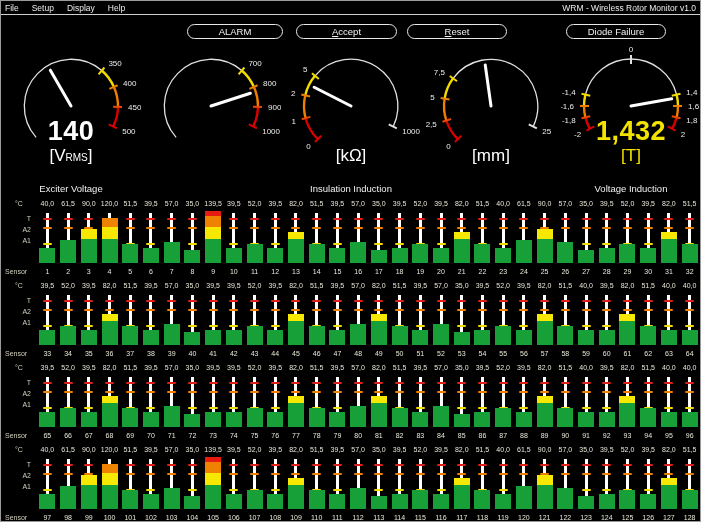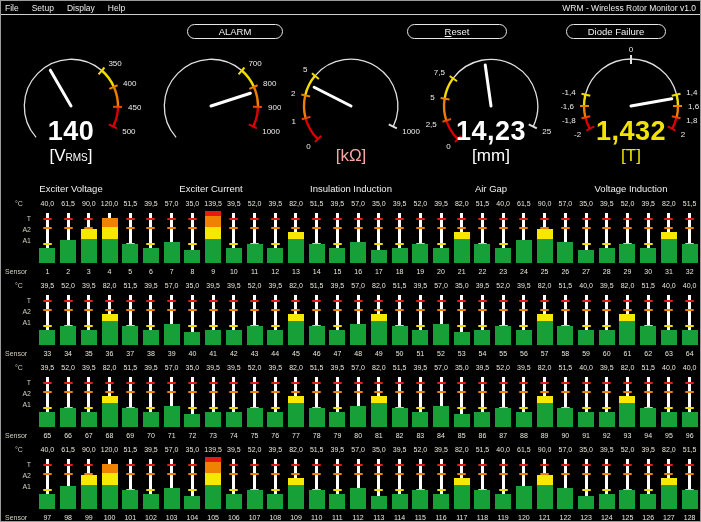--- a/index.html
+++ b/index.html
@@ -59,20 +59,23 @@
     <span class="mi">Setup</span>
     <span class="mi">Display</span>
     <span class="mi">Help</span>
     <span class="title">WRM - Wireless Rotor Monitor v1.0</span>
   </div>
 
   <div class="toolbar">
     <button class="tbtn" style="left:186px;width:96px;">
         <span>ALARM</span>
       </button>
+    <button class="tbtn" style="left:295px;width:101px;">
+        <span><u>A</u>ccept</span>
+      </button>
     <button class="tbtn" style="left:565px;width:100px;">
         <span>Diode Failure</span>
       </button>
     <button class="tbtn" style="left:406px;width:100px;">
         <span><u>R</u>eset</span>
       </button>
   </div>
 
   <div class="gauges" id="gauges">
       <div class="gauge">
@@ -104,64 +107,61 @@
           <line x1="97.5544792176013" y1="28.30219763064357" x2="103.45901047851586" y2="21.50981140863862" stroke="#f2dc00" stroke-width="2"></line>
           <text x="107.39536465245891" y="19.981553927301988" text-anchor="start" fill="#ebebeb" font-size="8" font-family="&quot;Liberation Sans&quot;, sans-serif">700</text>
           <line x1="108.36890922098924" y1="42.917060990816395" x2="116.59081833977265" y2="39.256431203134184" stroke="#ee7f00" stroke-width="2"></line>
           <text x="122.07209108562824" y="39.81601134467939" text-anchor="start" fill="#ebebeb" font-size="8" font-family="&quot;Liberation Sans&quot;, sans-serif">800</text>
           <line x1="111.99360319656844" y1="60.73300107036591" x2="120.99223245297595" y2="60.890072728301455" stroke="#e84800" stroke-width="2"></line>
           <text x="126.99131862391431" y="63.99478716692516" text-anchor="start" fill="#ebebeb" font-size="8" font-family="&quot;Liberation Sans&quot;, sans-serif">900</text>
           <line x1="107.74934994456501" y1="78.41158816514125" x2="115.83849636125751" y2="82.35692848624295" stroke="#d80000" stroke-width="2"></line>
           <text x="121.23126063905252" y="87.98715536697742" text-anchor="start" fill="#ebebeb" font-size="8" font-family="&quot;Liberation Sans&quot;, sans-serif">1000</text>
           <line x1="70" y1="60" x2="109.33569751396755" y2="47.21905711265217" stroke="#ffffff" stroke-width="3" stroke-linecap="round"></line>
         </svg>
-        <div class="gname">Exciter Current</div>
       </div>
       <div class="gauge">
         <svg width="140" height="150">
           <path d="M 36.8 93.2 A 47 47 0 0 1 24.6 72.2" stroke="#d80000" stroke-width="2.4" fill="none"></path>
           <path d="M 24.6 72.2 A 47 47 0 0 1 24.2 49.4" stroke="#ee7f00" stroke-width="2.4" fill="none"></path>
           <path d="M 24.2 49.4 A 47 47 0 0 1 34.0 29.8" stroke="#f2dc00" stroke-width="2.4" fill="none"></path>
           <path d="M 34.0 29.8 A 47 47 0 0 1 112.2 80.6" stroke="#e0e0e0" stroke-width="1.3" fill="none"></path>
           <line x1="40.301515190165006" y1="89.698484809835" x2="33.937554159486076" y2="96.06244584051393" stroke="#d80000" stroke-width="2"></line>
           <text x="29.694913472366785" y="103.30508652763321" text-anchor="end" fill="#ebebeb" font-size="8" font-family="&quot;Liberation Sans&quot;, sans-serif">0</text>
           <line x1="29.43111529585913" y1="70.87039989430588" x2="20.737782859257514" y2="73.19977130022856" stroke="#e84800" stroke-width="2"></line>
           <text x="14.942227901523104" y="77.75268557084368" text-anchor="end" fill="#ebebeb" font-size="8" font-family="&quot;Liberation Sans&quot;, sans-serif">1</text>
           <line x1="29.07645727902012" y1="50.55205571755767" x2="20.307126695953002" y2="48.52749622846289" stroke="#ee7f00" stroke-width="2"></line>
           <text x="14.460906307241594" y="50.177789902399695" text-anchor="end" fill="#ebebeb" font-size="8" font-family="&quot;Liberation Sans&quot;, sans-serif">2</text>
           <line x1="37.826133389002926" y1="33.00292039316535" x2="30.931733400932124" y2="27.217831905986493" stroke="#f2dc00" stroke-width="2"></line>
           <text x="26.33546674221825" y="26.361106247867255" text-anchor="end" fill="#ebebeb" font-size="8" font-family="&quot;Liberation Sans&quot;, sans-serif">5</text>
           <line x1="107.74934994456501" y1="78.41158816514125" x2="115.83849636125751" y2="82.35692848624295" stroke="#e0e0e0" stroke-width="2"></line>
           <text x="121.23126063905252" y="87.98715536697742" text-anchor="start" fill="#ebebeb" font-size="8" font-family="&quot;Liberation Sans&quot;, sans-serif">1000</text>
           <line x1="70" y1="60" x2="33.147970159569105" y2="41.222952930772344" stroke="#ffffff" stroke-width="3" stroke-linecap="round"></line>
         </svg>
-        <div class="gunit" style="color: #fca5a5;"><span>[kΩ</span><span class="sub"></span><span>]</span></div>
+        <div class="gunit" style="color: #ffffff;"><span>[kΩ</span><span class="sub"></span><span>]</span></div>
         <div class="gname">Insulation Induction</div>
       </div>
       <div class="gauge">
         <svg width="140" height="150">
           <path d="M 36.8 93.2 A 47 47 0 0 1 25.3 74.5" stroke="#d80000" stroke-width="2.4" fill="none"></path>
           <path d="M 25.3 74.5 A 47 47 0 0 1 23.6 52.6" stroke="#ee7f00" stroke-width="2.4" fill="none"></path>
           <path d="M 23.6 52.6 A 47 47 0 0 1 32.0 32.4" stroke="#f2dc00" stroke-width="2.4" fill="none"></path>
           <path d="M 32.0 32.4 A 47 47 0 0 1 112.2 80.6" stroke="#e0e0e0" stroke-width="1.3" fill="none"></path>
           <line x1="40.301515190165006" y1="89.698484809835" x2="33.937554159486076" y2="96.06244584051393" stroke="#d80000" stroke-width="2"></line>
           <text x="29.694913472366785" y="103.30508652763321" text-anchor="end" fill="#ebebeb" font-size="8" font-family="&quot;Liberation Sans&quot;, sans-serif">0</text>
           <line x1="30.055626315603547" y1="72.97871376374779" x2="21.496117668947164" y2="75.7598667131223" stroke="#e84800" stroke-width="2"></line>
           <text x="15.789778571176242" y="80.613968679372" text-anchor="end" fill="#ebebeb" font-size="8" font-family="&quot;Liberation Sans&quot;, sans-serif">2,5</text>
           <line x1="28.517089695004216" y1="53.4297524683103" x2="19.627894629647976" y2="52.02184228294822" stroke="#ee7f00" stroke-width="2"></line>
           <text x="13.701764586077147" y="54.083235492706834" text-anchor="end" fill="#ebebeb" font-size="8" font-family="&quot;Liberation Sans&quot;, sans-serif">5</text>
           <line x1="36.02128623625221" y1="35.313019403716126" x2="28.74013328687768" y2="30.02295213308387" stroke="#f2dc00" stroke-width="2"></line>
           <text x="23.886031320627993" y="29.49624061932903" text-anchor="end" fill="#ebebeb" font-size="8" font-family="&quot;Liberation Sans&quot;, sans-serif">7,5</text>
           <line x1="107.74934994456501" y1="78.41158816514125" x2="115.83849636125751" y2="82.35692848624295" stroke="#e0e0e0" stroke-width="2"></line>
           <text x="121.23126063905252" y="87.98715536697742" text-anchor="start" fill="#ebebeb" font-size="8" font-family="&quot;Liberation Sans&quot;, sans-serif">25</text>
           <line x1="70" y1="60" x2="64.24380054429169" y2="19.042512676848652" stroke="#ffffff" stroke-width="3" stroke-linecap="round"></line>
         </svg>
-        <div class="gvalue" style="color: rgb(255, 255, 255);">14,23</div>
         <div class="gunit" style="color: rgb(255, 255, 255);"><span>[mm</span><span class="sub"></span><span>]</span></div>
-        <div class="gname">Air Gap</div>
       </div>
       <div class="gauge">
         <svg width="140" height="150">
           <path d="M 24.4 48.6 A 47 47 0 0 1 115.6 48.6" stroke="#e0e0e0" stroke-width="1.3" fill="none"></path>
           <path d="M 115.6 48.6 A 47 47 0 0 1 117.0 60.0" stroke="#f2dc00" stroke-width="2.4" fill="none"></path>
           <path d="M 117.0 60.0 A 47 47 0 0 1 115.6 71.4" stroke="#ee7f00" stroke-width="2.4" fill="none"></path>
           <path d="M 115.6 71.4 A 47 47 0 0 1 111.1 82.8" stroke="#d80000" stroke-width="2.4" fill="none"></path>
           <path d="M 23.0 60.0 A 47 47 0 0 1 24.4 48.6" stroke="#f2dc00" stroke-width="2.4" fill="none"></path>
           <path d="M 24.4 71.4 A 47 47 0 0 1 23.0 60.0" stroke="#ee7f00" stroke-width="2.4" fill="none"></path>
           <path d="M 28.9 82.8 A 47 47 0 0 1 24.4 71.4" stroke="#d80000" stroke-width="2.4" fill="none"></path>

